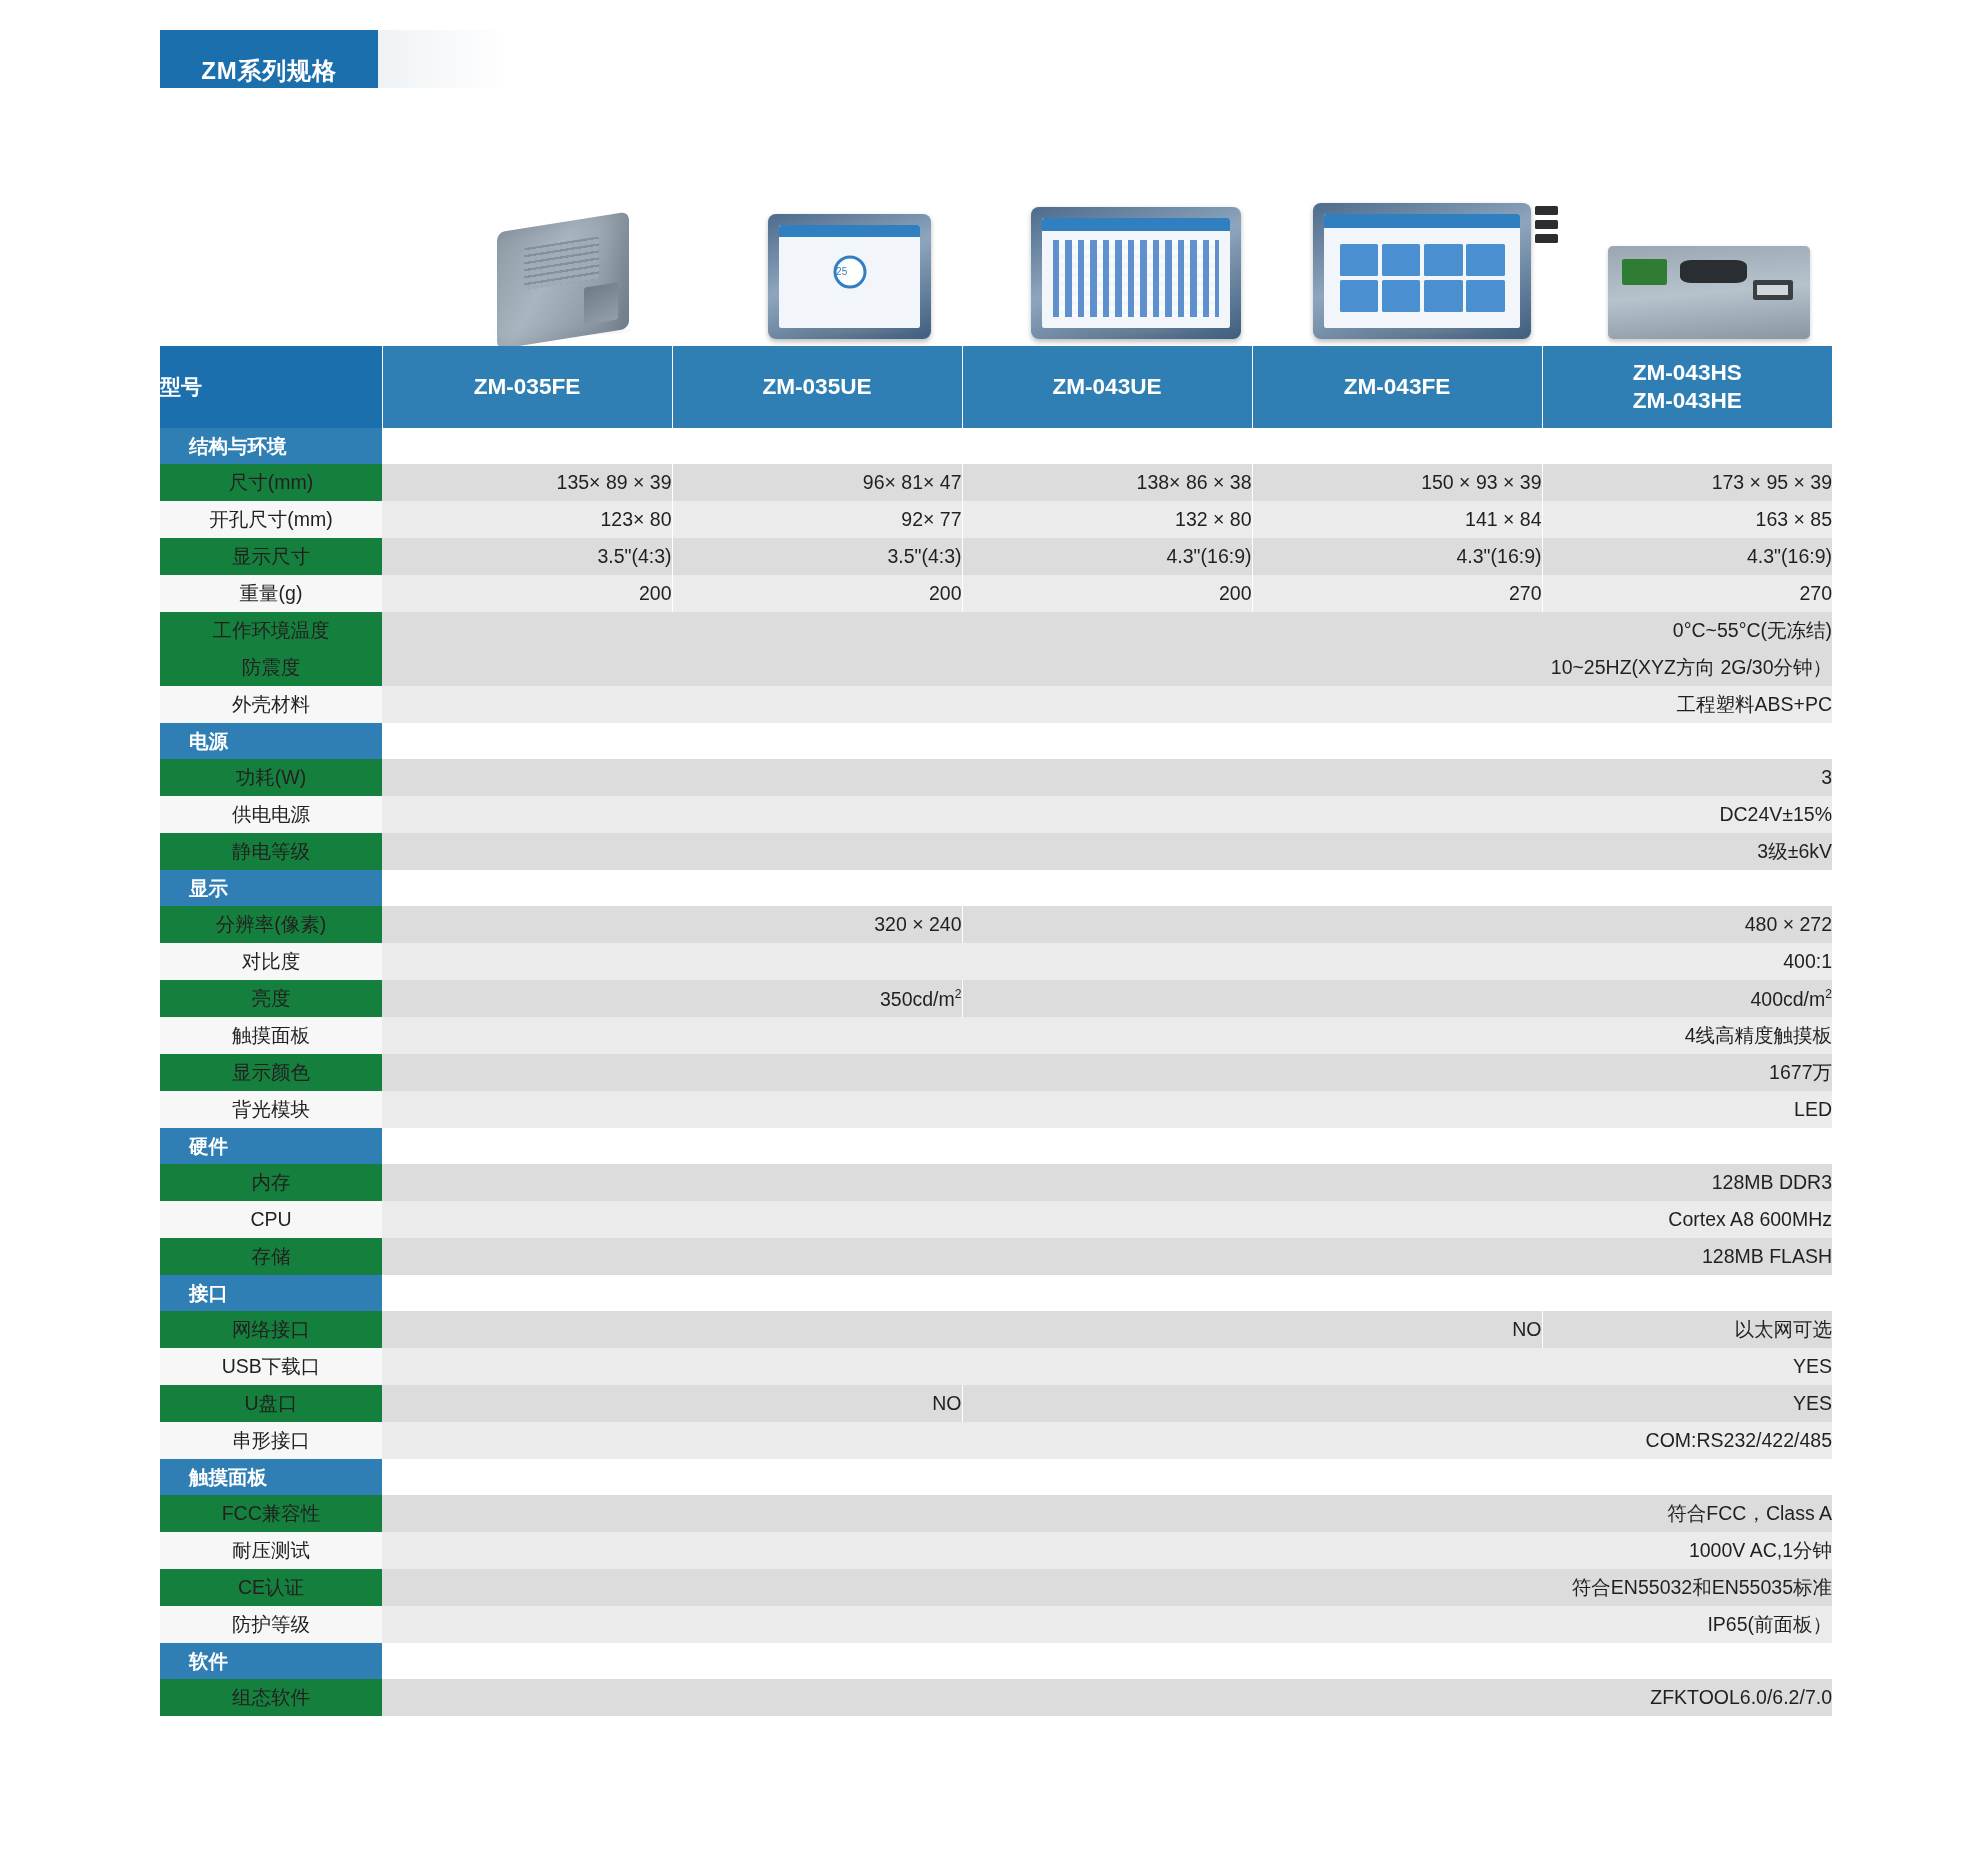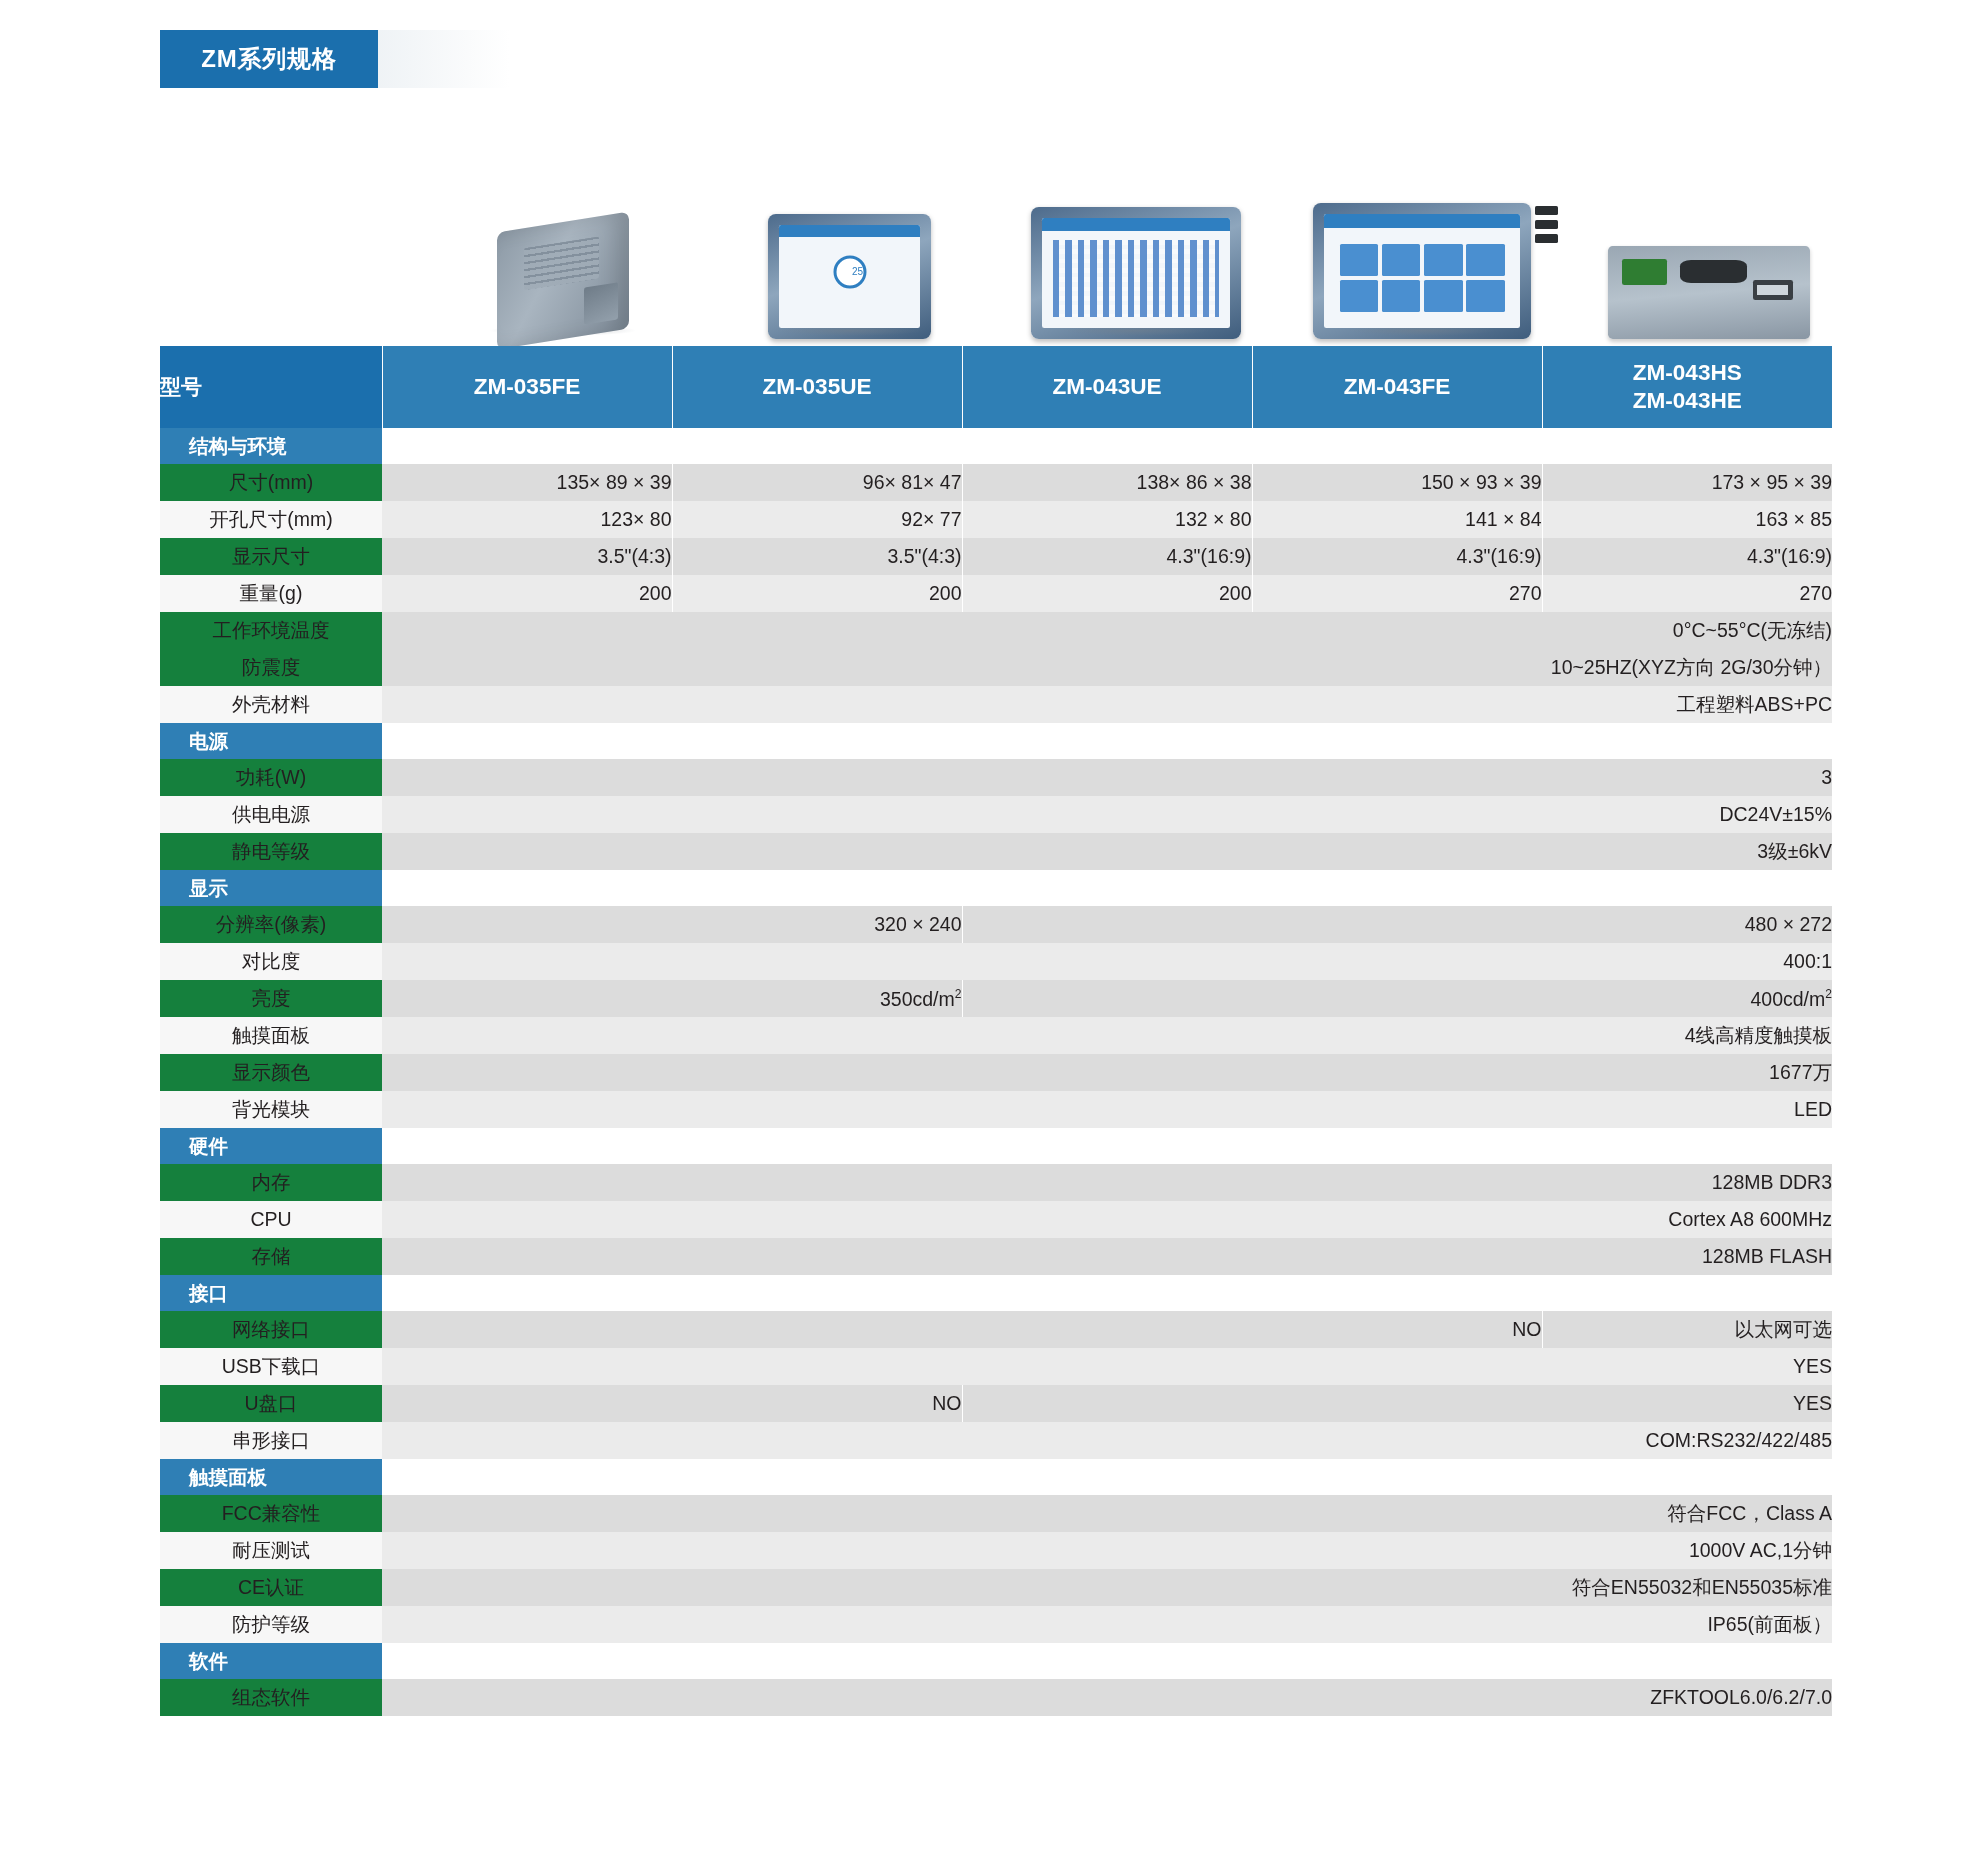--- a/index.html
+++ b/index.html
@@ -26,21 +26,21 @@
     position: absolute;
     left: 0;
     top: 0;
     width: 218px;
     height: 58px;
     background: #1b6fad;
   }
   .banner-title {
     position: absolute;
     left: 0;
-    top: 0;
+    top: 12px;
     width: 218px;
     height: 58px;
     line-height: 58px;
     text-align: center;
     color: #ffffff;
     font-size: 24px;
     font-weight: bold;
     letter-spacing: 0.8px;
   }
 
@@ -121,21 +121,21 @@
   }
   .screen .blocks {
     position: absolute; left: 8%; top: 26%; right: 8%; bottom: 14%;
     display: grid; grid-template-columns: repeat(4, 1fr); grid-auto-rows: 1fr; gap: 3.9px;
   }
   .screen .blocks i { background: #4a8fd0; border-radius: 1.6px; display: block; }
   .screen .circle {
     position: absolute; left: 50%; top: 46%; transform: translate(-50%,-50%);
     width: 33px; height: 33px; border-radius: 50%;
     border: 3.9px solid #2f7fc1; background: #fff;
-    font-size: 10px; color: #2f7fc1; text-align: right; line-height: 26.5px;
+    font-size: 10px; color: #2f7fc1; text-align: left; line-height: 26.5px;
   }
   .ports {
     position: absolute; right: 7.8px; top: 23px;
     display: flex; flex-direction: column; gap: 4.7px;
   }
   .ports i { width: 23px; height: 9.3px; background: #2a2e31; border-radius: 1.6px; display:block; }
 
   .dev-io {
     width: 202px; height: 93px;
     background: linear-gradient(175deg, #9aa7b3 0%, #b6c2cc 50%, #8996a3 100%);

